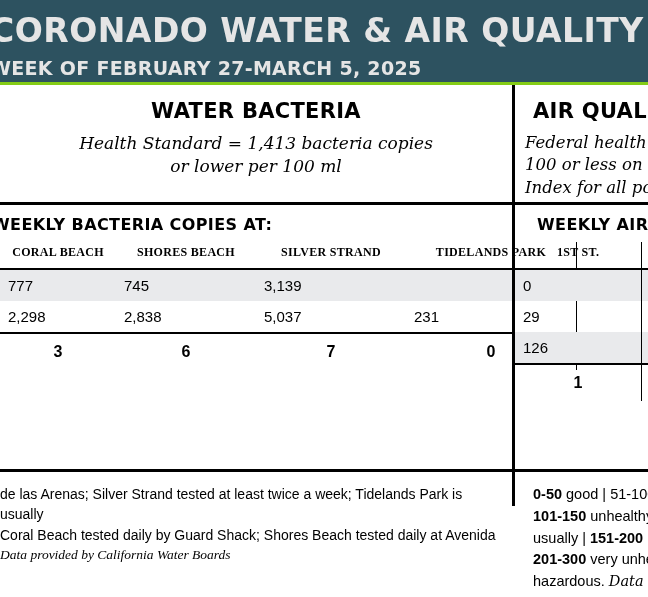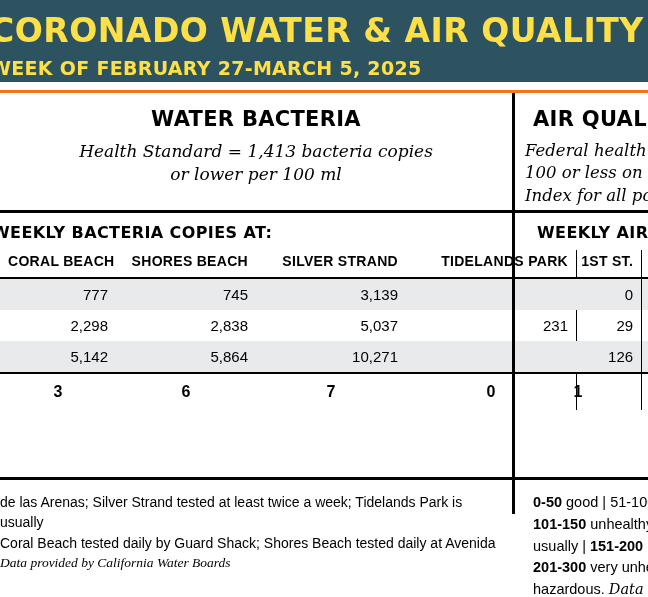--- a/index.html
+++ b/index.html
@@ -19,21 +19,21 @@
     position: relative;
     width: 648px;
     height: 597px;
     background: #ffffff;
     box-sizing: border-box;
   }
 
   
   .header {
     background: #2d5260;
-    color: #fde047;
+    color: #e5e5e5;
     padding: 10px 0 8px 0;
     height: 82px;
     box-sizing: border-box;
     overflow: hidden;
   }
   .header-title {
     font-size: 33px;
     font-weight: bold;
     letter-spacing: 0.5px;
     line-height: 1.0;
@@ -49,22 +49,21 @@
     white-space: nowrap;
     font-family: "DejaVu Sans", sans-serif;
   }
 
   
   .body-area {
     display: flex;
     width: 648px;
     height: 424px;
     box-sizing: border-box;
-    border-top: 3px solid #f97316;
-    margin-top: 8px;
+    border-top: 3px solid #84cc16;
   }
   .col-water {
     width: 512px;
     box-sizing: border-box;
     position: relative;
   }
   .col-air {
     flex: 1;
     box-sizing: border-box;
     border-left: 3px solid #000;
@@ -125,34 +124,34 @@
   }
   .section-label.water { margin-left: -8px; }
   .section-label.air { margin-left: 22px; }
 
   table.data {
     width: 100%;
     border-collapse: collapse;
     table-layout: fixed;
   }
   table.data th {
-    font-size: 14px;
+    font-size: 12px;
     font-weight: bold;
     letter-spacing: 0.3px;
     padding: 3px 8px 8px 8px;
-    text-align: right;
+    text-align: center;
     vertical-align: bottom;
     border-bottom: 2px solid #000;
-    font-family: Liberation Sans, sans-serif;
+    font-family: Liberation Serif, serif;
     white-space: nowrap;
   }
   table.data td {
     font-size: 15px;
     padding: 7px 8px;
-    text-align: right;
+    text-align: left;
     font-family: "Liberation Sans", sans-serif;
   }
   table.data tr.shaded td { background: #e9eaec; }
   table.data tr.totals td {
     font-weight: bold;
     font-size: 16px;
     text-align: center;
     border-top: 2px solid #000;
     padding-top: 9px;
     padding-bottom: 9px;
@@ -234,26 +233,20 @@
               <td>745</td>
               <td>3,139</td>
               <td class="vline"></td>
             </tr>
             <tr>
               <td>2,298</td>
               <td>2,838</td>
               <td>5,037</td>
               <td class="vline">231</td>
             </tr>
-            <tr class="shaded">
-              <td>5,142</td>
-              <td>5,864</td>
-              <td>10,271</td>
-              <td class="vline"></td>
-            </tr>
             <tr class="totals">
               <td>3</td>
               <td>6</td>
               <td>7</td>
               <td class="vline">0</td>
             </tr>
           </tbody>
         </table>
       </div>
 

